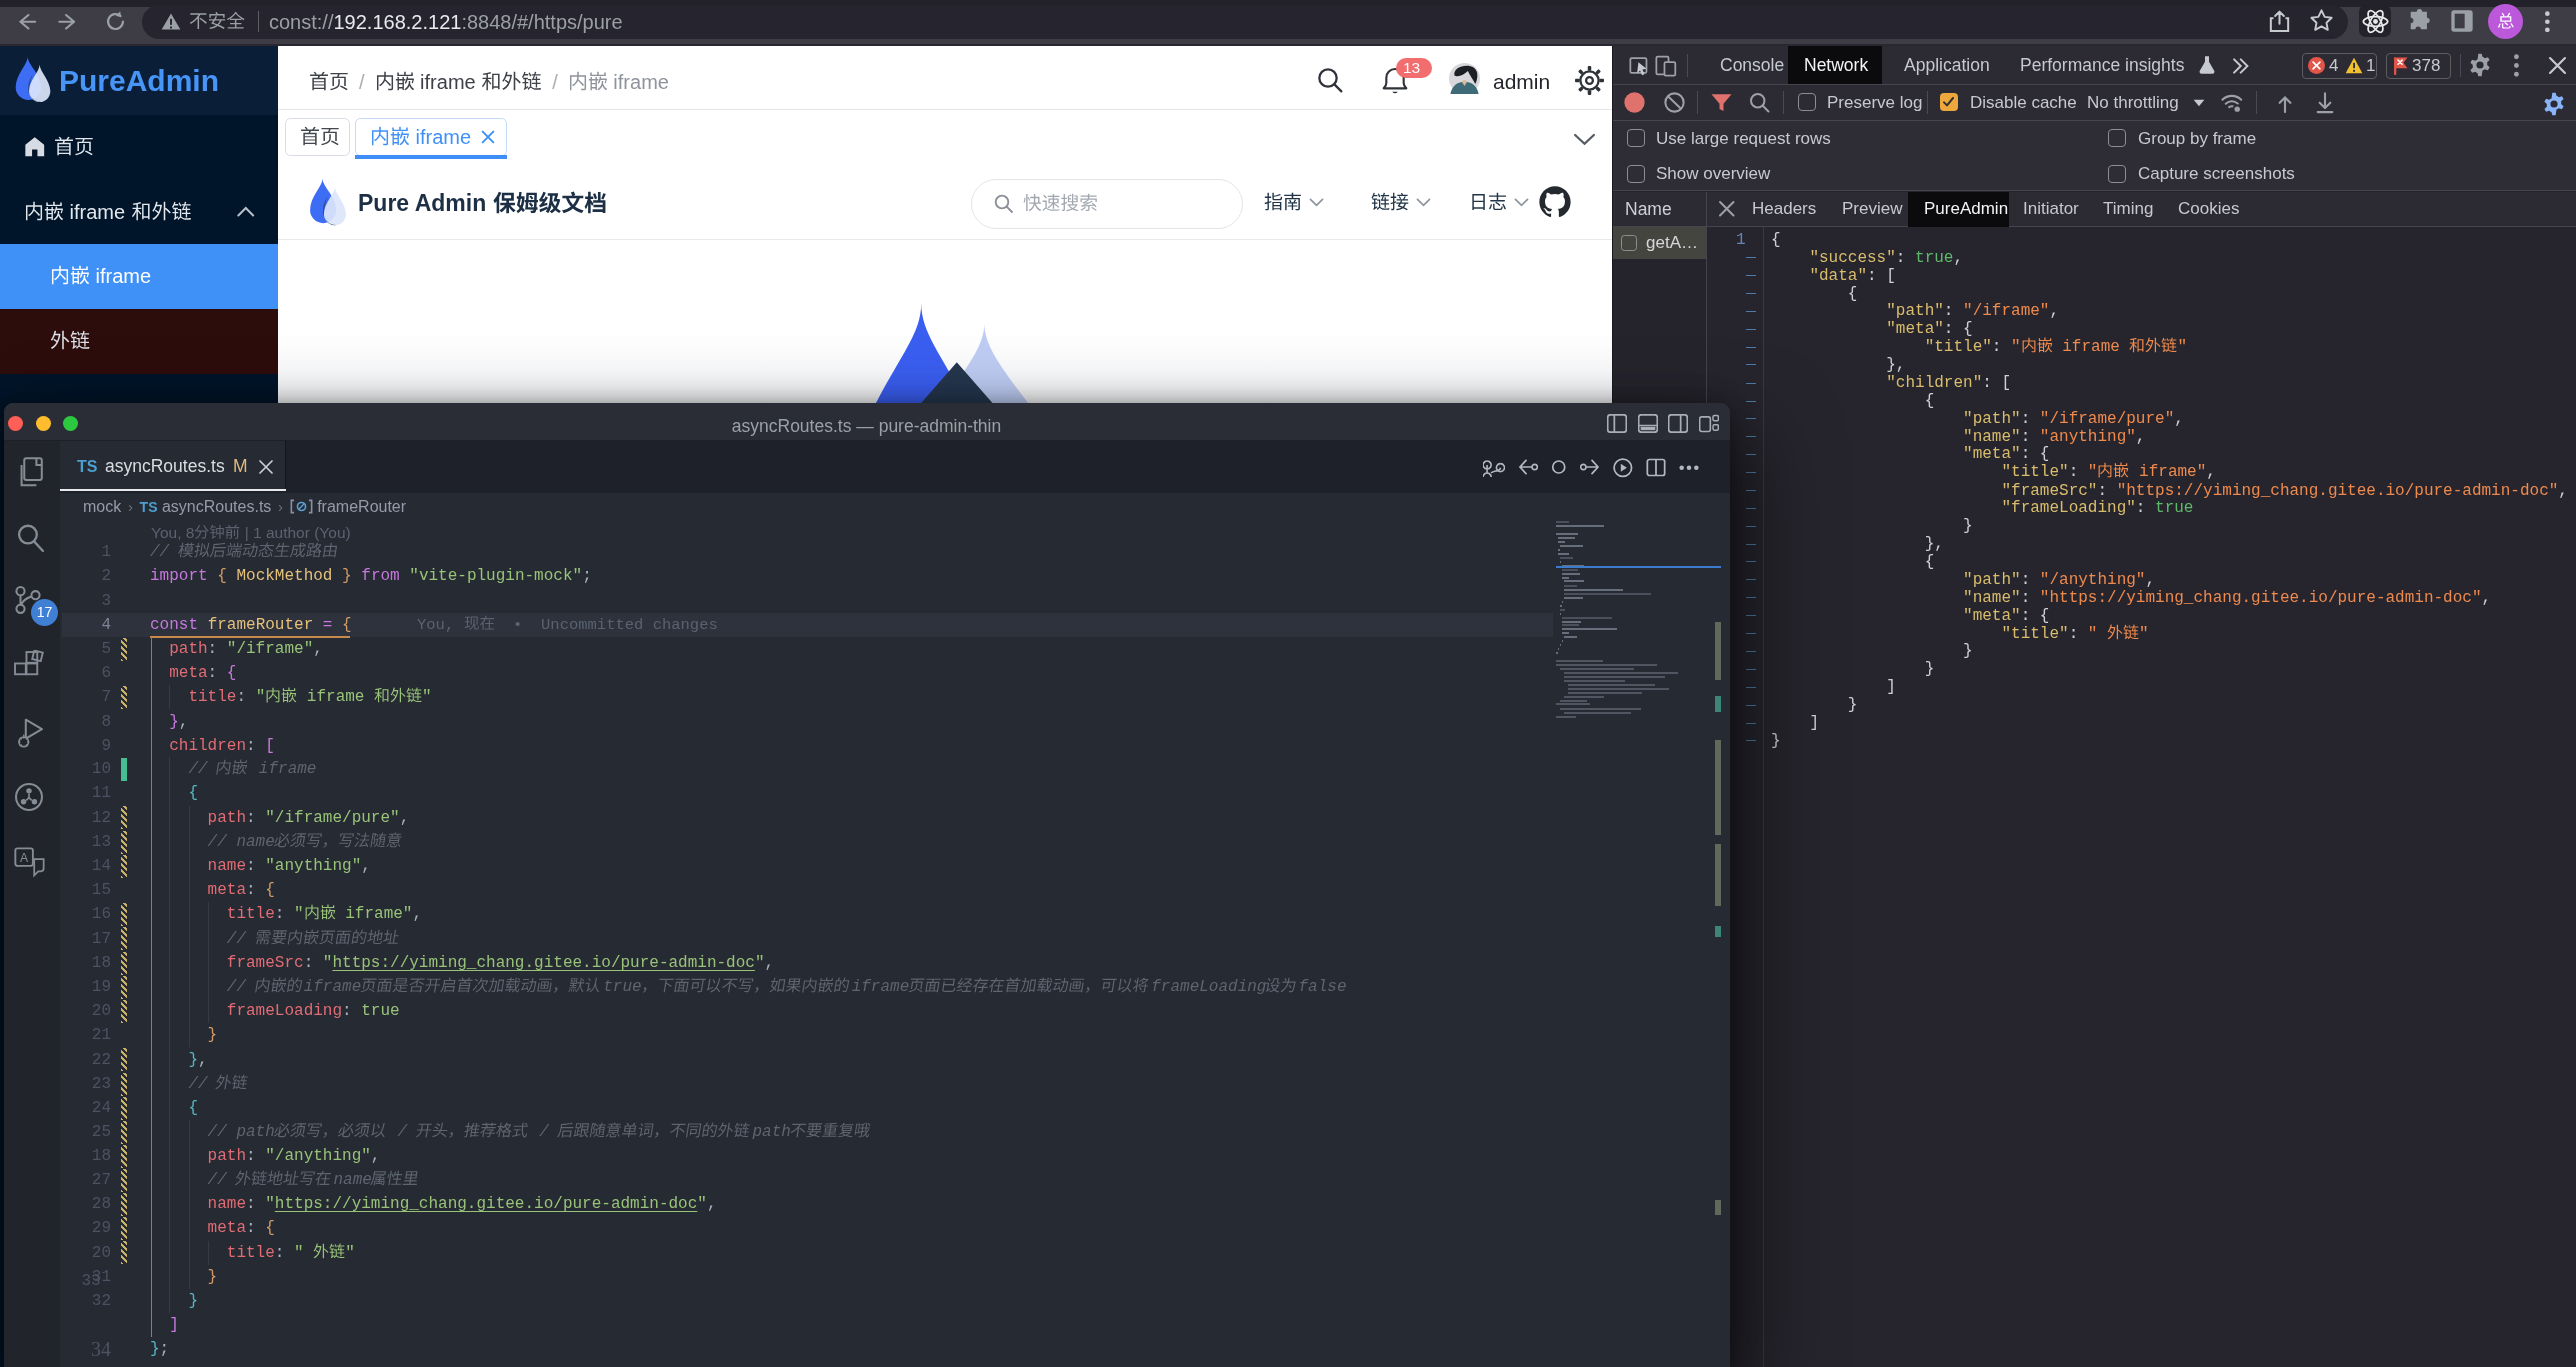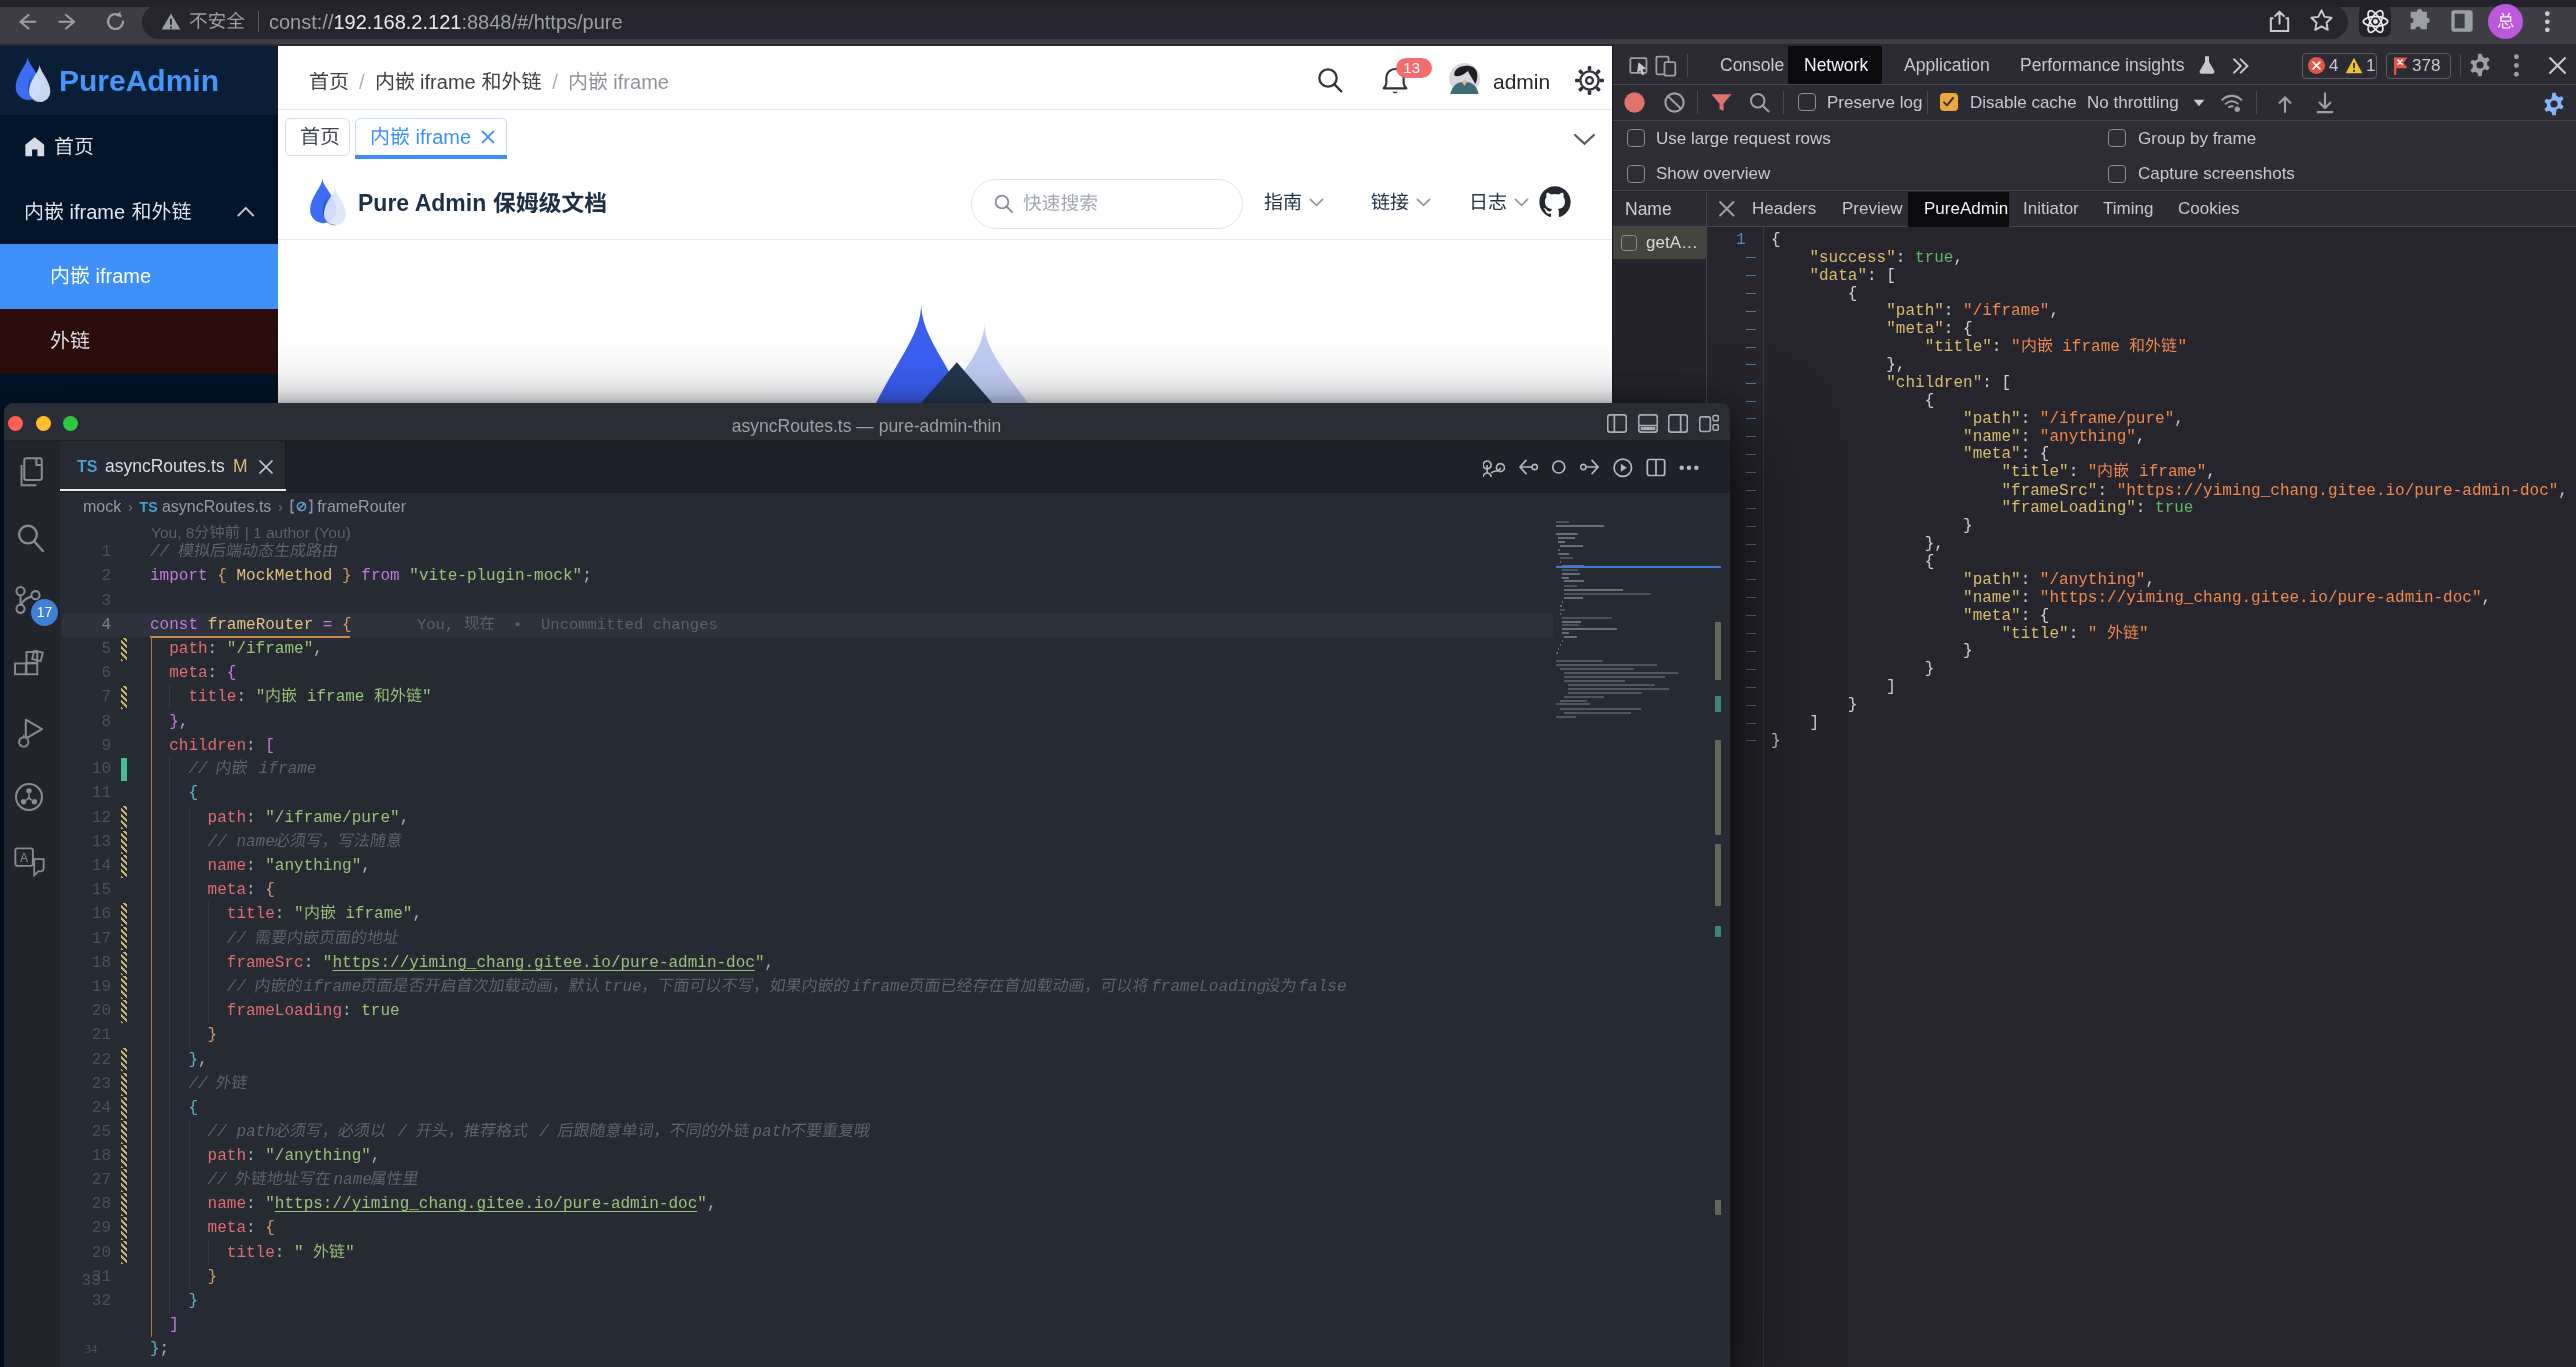--- a/index.html
+++ b/index.html
@@ -942,21 +942,21 @@
               <use href="#g9" x="0"></use>
               <use href="#g10" x="1000"></use>
             </g>
           </svg>"</span></div>
       <div style="position:absolute;left:67px;top:862px;width:40px;height:24px;text-align:right;font-size:16px;color:#4a5263;line-height:24px;font-family:'Liberation Mono',monospace;">31</div>
       <div style="position:absolute;left:146px;top:862px;height:24px;white-space:nowrap;font-size:16px;line-height:24px;font-family:'Liberation Mono',monospace;"><span style="color:#abb2bf;">&nbsp;&nbsp;&nbsp;&nbsp;&nbsp;&nbsp;</span><span style="color:#d19a66;">}</span></div>
       <div style="position:absolute;left:67px;top:886px;width:40px;height:24px;text-align:right;font-size:16px;color:#4a5263;line-height:24px;font-family:'Liberation Mono',monospace;">32</div>
       <div style="position:absolute;left:146px;top:886px;height:24px;white-space:nowrap;font-size:16px;line-height:24px;font-family:'Liberation Mono',monospace;"><span style="color:#abb2bf;">&nbsp;&nbsp;&nbsp;&nbsp;</span><span style="color:#56b6c2;">}</span></div>
       <div style="position:absolute;left:67px;top:866px;width:40px;height:24px;text-align:center;font-size:16px;color:#4a5263;line-height:24px;font-family:'Liberation Mono',monospace;">33</div>
       <div style="position:absolute;left:146px;top:910px;height:24px;white-space:nowrap;font-size:16px;line-height:24px;font-family:'Liberation Mono',monospace;"><span style="color:#abb2bf;">&nbsp;&nbsp;</span><span style="color:#c678dd;">]</span></div>
-      <div style="position:absolute;left:67px;top:934px;width:40px;height:24px;text-align:center;font-size:12px;color:#4a5263;line-height:24px;font-family:Liberation Serif, serif;">34</div>
+      <div style="position:absolute;left:67px;top:934px;width:40px;height:24px;text-align:right;font-size:20px;color:#4a5263;line-height:24px;font-family:Liberation Serif, serif;">34</div>
       <div style="position:absolute;left:146px;top:934px;height:24px;white-space:nowrap;font-size:16px;line-height:24px;font-family:'Liberation Mono',monospace;"><span style="color:#56b6c2;">}</span><span style="color:#abb2bf;">;</span></div>
       <div style="position:absolute;left:413px;top:210px;height:24px;white-space:nowrap;font-size:15.5px;color:#5a6270;line-height:24px;font-family:'Liberation Mono',monospace;">You, <svg width="31" height="15.5" viewBox="0 -880 2000 1000" style="vertical-align:-1.9px" fill="currentColor">
           <g transform="scale(1,-1)">
             <use href="#g88" x="0"></use>
             <use href="#g69" x="1000"></use>
           </g>
         </svg> &nbsp;•&nbsp; Uncommitted changes</div>
       <div style="position:absolute;left:1549px;top:91px;width:3.4px;height:879px;background:#262a32;"></div>
       <div style="position:absolute;left:1552px;top:118px;width:13.4px;height:2px;background:#565d69;opacity:0.75;"></div>
       <div style="position:absolute;left:1552px;top:122px;width:48px;height:2px;background:#7e8694;opacity:0.75;"></div>

